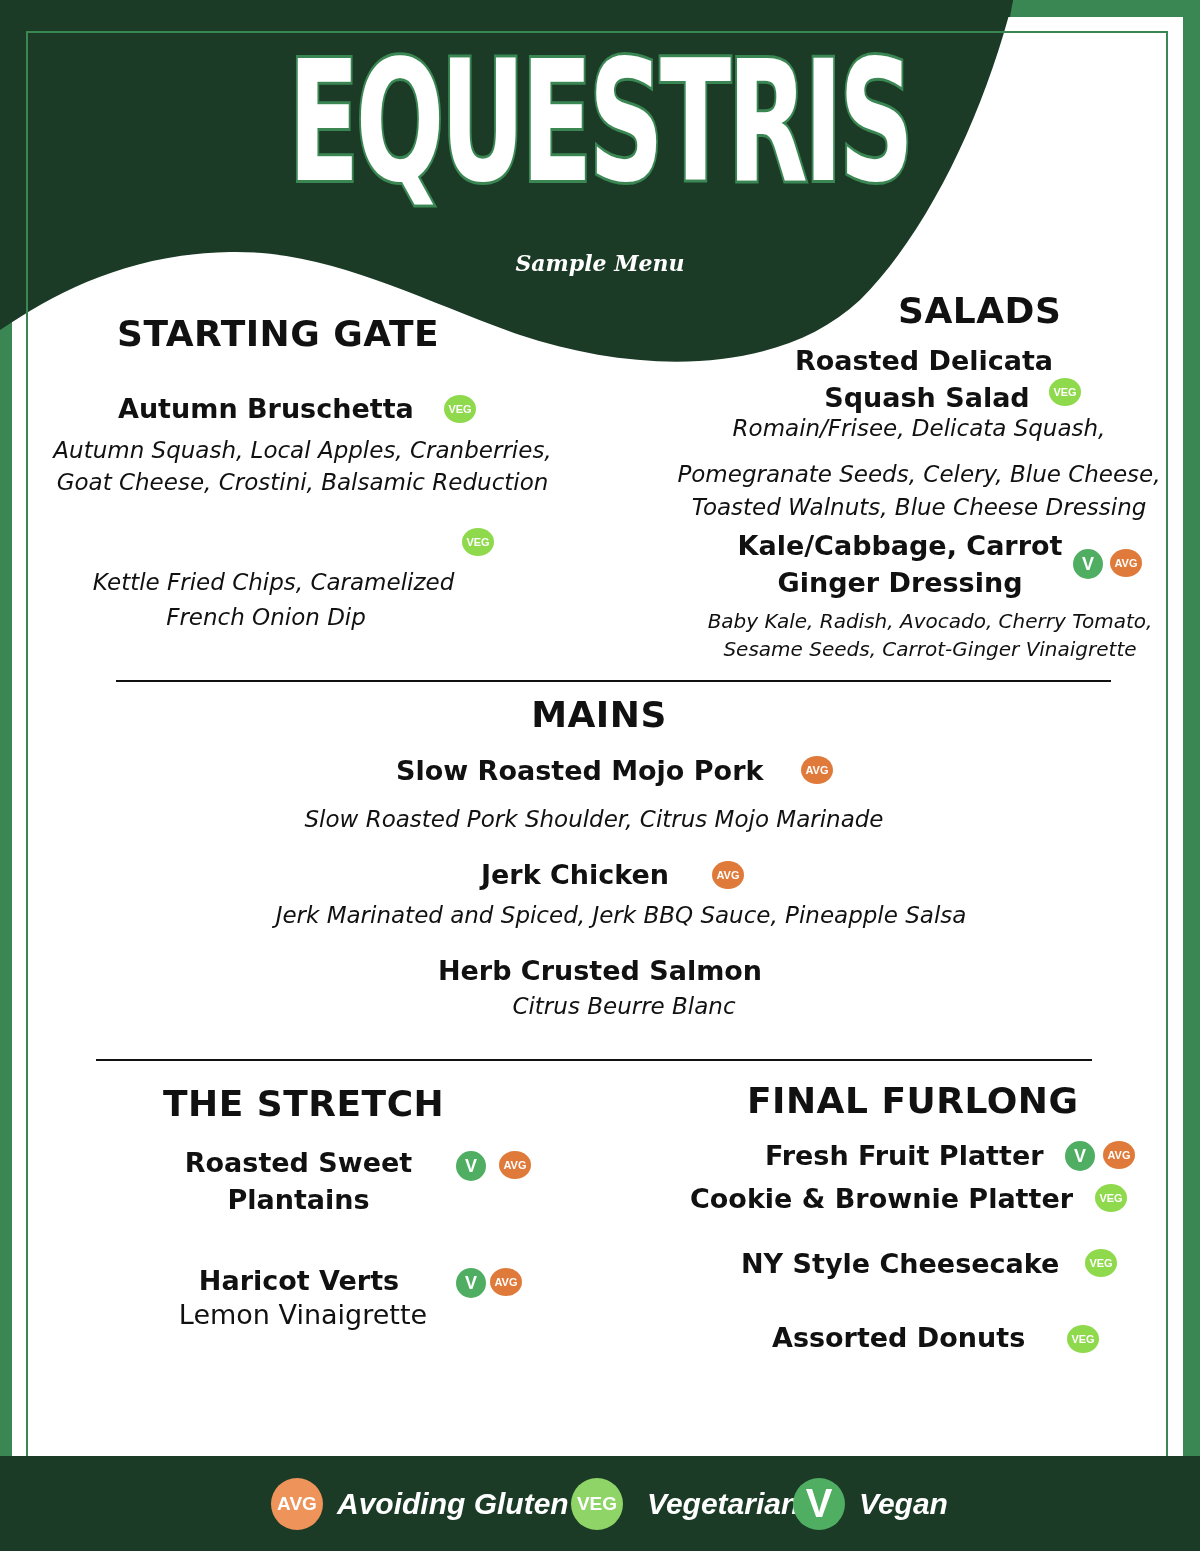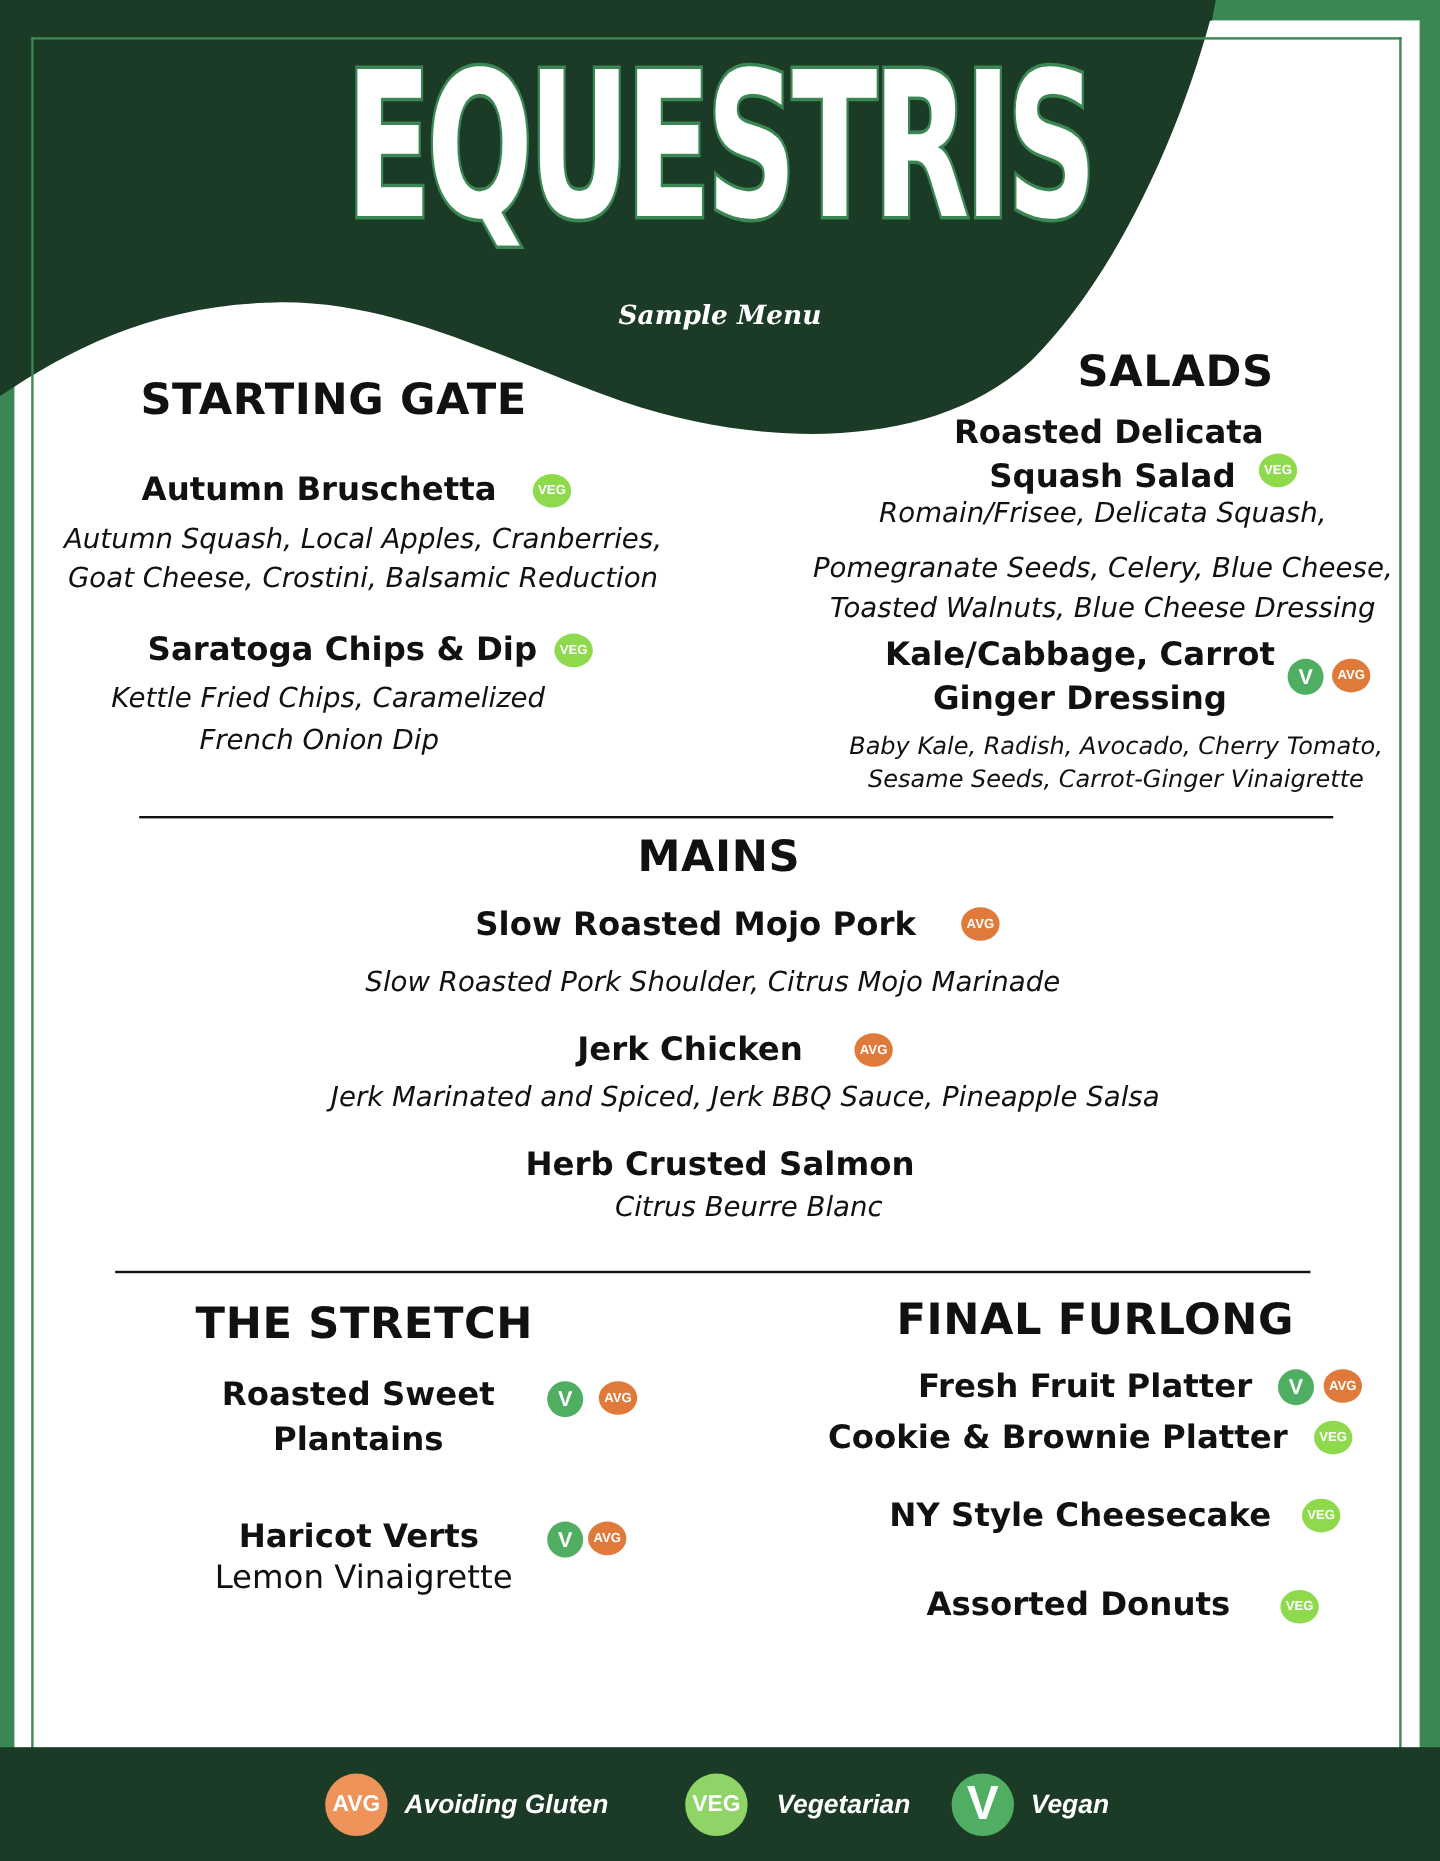--- a/index.html
+++ b/index.html
@@ -32,21 +32,21 @@
   .badge.veg { background: #8fd94d; }
   .badge.avg { background: #df7a3a; }
   .badge.v { background: #4fae62; }
 
   .rule { position: absolute; height: 2px; background: #111; }
 
   .footer { position: absolute; left: 0; top: 1456px; width: 1200px; height: 95px; background: #1b3b27; }
   .legend-item { position: absolute; top: 0; height: 95px; display: flex; align-items: center; }
   .legend-badge { width: 52px; height: 52px; border-radius: 50%; color: #fff; font-weight: bold; display: flex; align-items: center; justify-content: center; font-family: "Liberation Sans", sans-serif; font-size: 19px; }
   .legend-badge.vbig { font-size: 40px; }
-  .legend-label { color: #fff; font-style: italic; font-weight: bold; font-size: 22px; margin-left: 14px; font-family: "Liberation Sans", sans-serif; }
+  .legend-label { color: #fff; font-style: italic; font-weight: bold; font-size: 30px; margin-left: 14px; font-family: "Liberation Sans", sans-serif; }
 </style>
 </head>
 <body>
 
 <div class="page">
   <div class="outer-green"></div>
   <div class="paper"></div>
 
   <svg class="header-shape" viewBox="0 0 1200 380" width="1200" height="380">
     <path d="M0,0 L1013,0 C985,110 930,230 860,300 C780,375 640,375 520,335 C420,300 330,250 230,252 C130,254 60,290 0,330 Z" fill="#1b3b27"></path>
@@ -58,21 +58,20 @@
   <div class="logo">EQUESTRIS</div>
   <div class="subtitle">Sample Menu</div>
 
   <div class="sec-title" style="left:117px; top:313px;">STARTING GATE</div>
 
   <div class="item-name" style="left:118px; top:390px;">Autumn Bruschetta</div>
   <div class="badge veg sm" style="left:444px; top:395px;">VEG</div>
   <div class="item-desc" style="left:20px; width:565px; top:434px;">Autumn Squash, Local Apples, Cranberries,</div>
   <div class="item-desc" style="left:20px; width:565px; top:466px;">Goat Cheese, Crostini, Balsamic Reduction</div>
 
-  <div class="item-name" style="left:123px; top:523px;">Saratoga Chips &amp; Dip</div>
   <div class="badge veg sm" style="left:462px; top:528px;">VEG</div>
   <div class="item-desc" style="left:0px; width:547px; top:566px;">Kettle Fried Chips, Caramelized</div>
   <div class="item-desc" style="left:0px; width:532px; top:601px;">French Onion Dip</div>
 
   <div class="sec-title" style="left:898px; top:290px;">SALADS</div>
 
   <div class="item-name" style="left:720px; width:408px; top:342px;">Roasted Delicata</div>
   <div class="item-name" style="left:720px; width:414px; top:379px;">Squash Salad</div>
   <div class="badge veg sm" style="left:1049px; top:378px;">VEG</div>
   <div class="item-desc" style="left:660px; width:518px; top:412px;">Romain/Frisee, Delicata Squash,</div>

